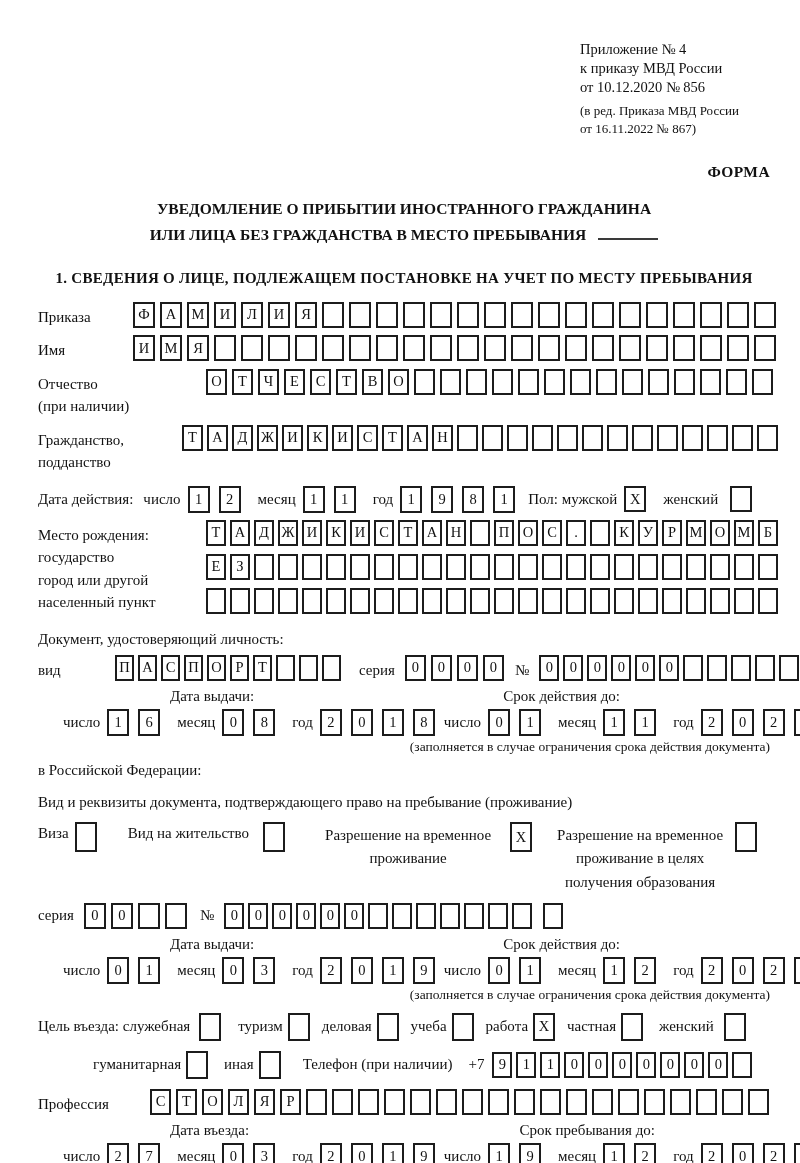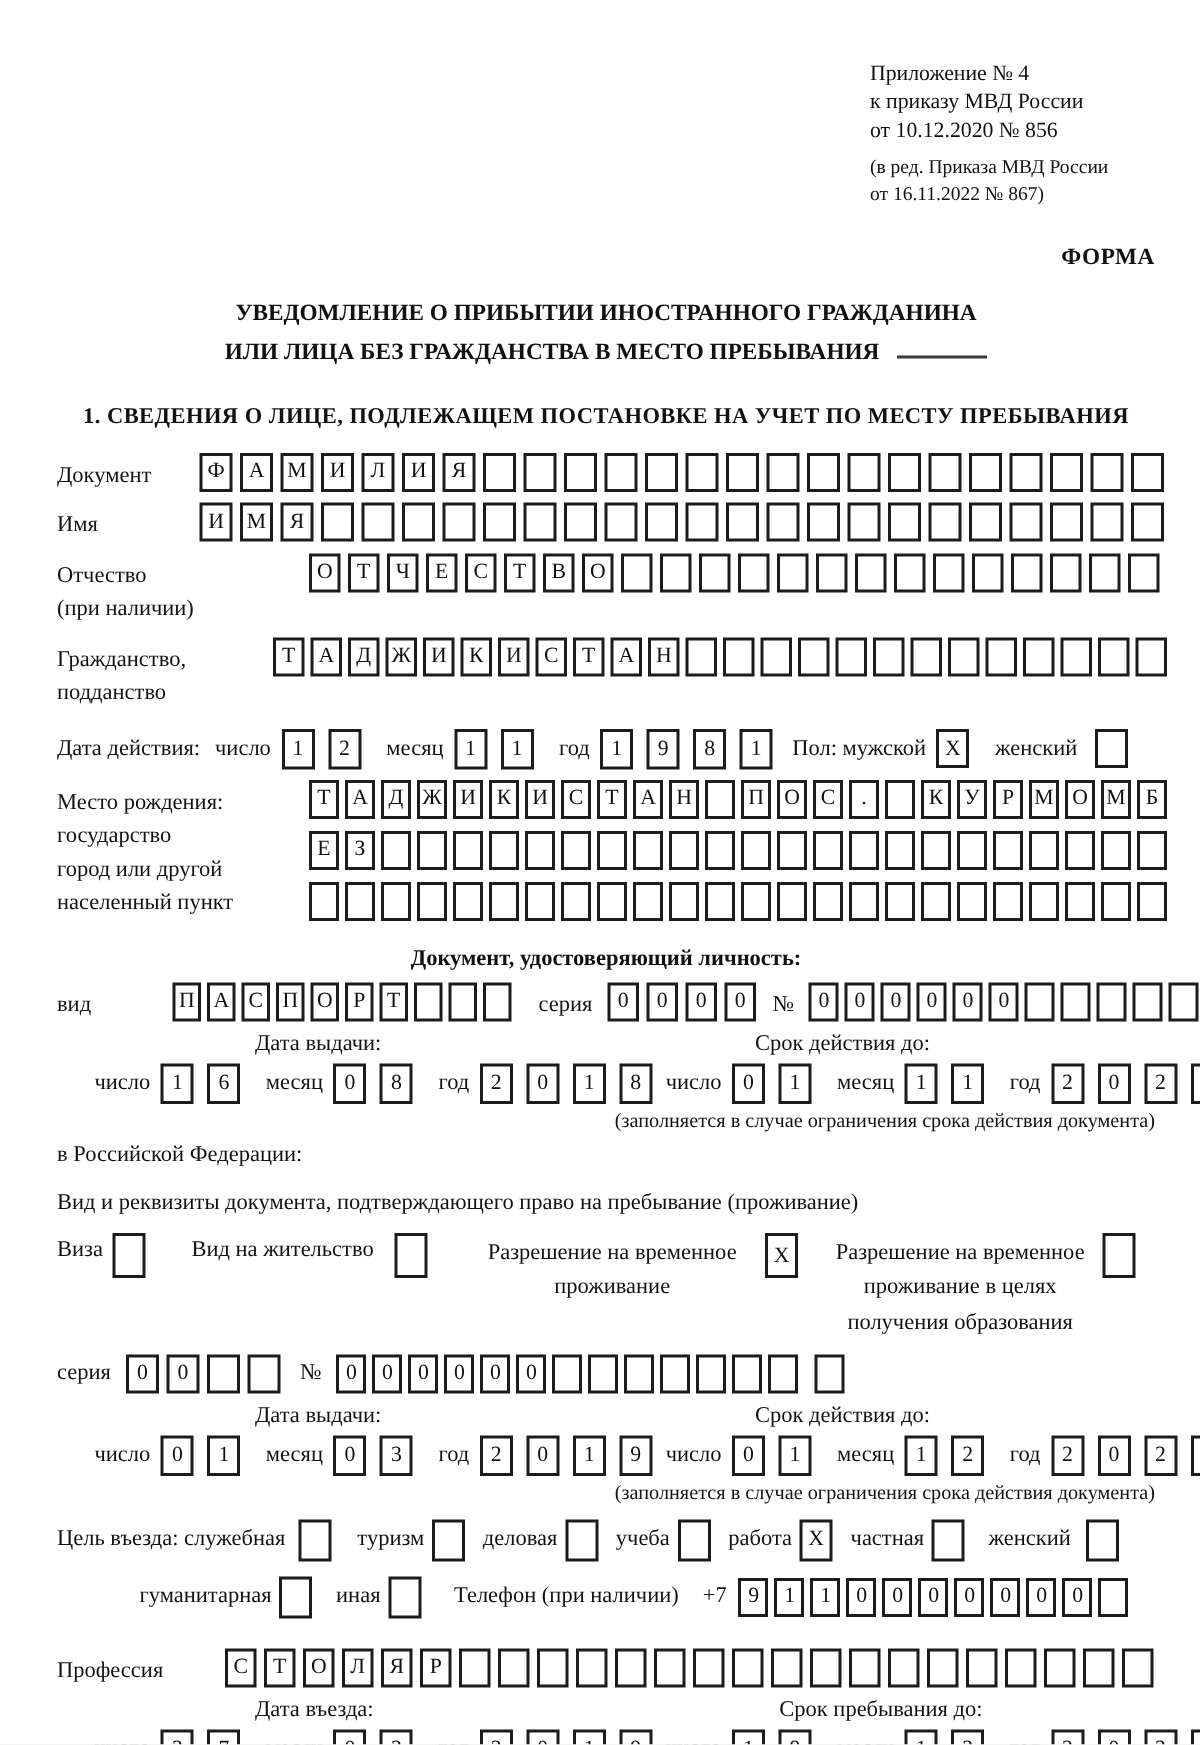--- a/index.html
+++ b/index.html
@@ -29,21 +29,21 @@
   .g24 .cell { width:20px; margin-right:4px; }
   .g23 .cell { width:19px; margin-right:4px; }
   .g25 .cell { width:21px; margin-right:4px; }
   .g26 .cell { width:21px; margin-right:5px; }
   .gdate .cell { margin-right:9px; height:27px; }
   .gphone .cell { width:20px; margin-right:4px; }
   .gap-last .cell:last-child { margin-left:7px; }
 
   .stackrows .cells { margin-bottom:8px; }
 
-  .center-bold { text-align:center; font-weight:bold; font-size:15px; margin-top:9px; }
+  .center-bold { font-weight:normal; font-size:15px; margin-top:9px; }
 
   
   .dhead { display:flex; margin-top:7px; }
   .dh1 { margin-left:132px; }
   .dh2 { margin-left:auto; margin-right:150px; }
   .dh2b { margin-left:auto; margin-right:115px; }
   .daterow { display:flex; align-items:center; margin-top:4px; padding-left:25px; }
   .dgroup { display:flex; align-items:center; }
   .dgroup .dlabel { margin-right:7px; }
   .dgroup .dlabel2 { margin:0 7px 0 8px; }
@@ -88,21 +88,21 @@
   <div class="form-word">ФОРМА</div>
 
   <div class="title">
     <div>УВЕДОМЛЕНИЕ О ПРИБЫТИИ ИНОСТРАННОГО ГРАЖДАНИНА</div>
     <div><span>ИЛИ ЛИЦА БЕЗ ГРАЖДАНСТВА В МЕСТО ПРЕБЫВАНИЯ</span><span class="blank-line"></span></div>
   </div>
 
   <div class="sec-heading">1. СВЕДЕНИЯ О ЛИЦЕ, ПОДЛЕЖАЩЕМ ПОСТАНОВКЕ НА УЧЕТ ПО МЕСТУ ПРЕБЫВАНИЯ</div>
 
   <div class="frow" style="margin-top:15px;">
-    <div class="flabel w95">Документ</div>
+    <div class="flabel w95">Приказа</div>
     <div class="cells">
         <span class="cell">Ф</span>
         <span class="cell">А</span>
         <span class="cell">М</span>
         <span class="cell">И</span>
         <span class="cell">Л</span>
         <span class="cell">И</span>
         <span class="cell">Я</span>
         <span class="cell"></span>
         <span class="cell"></span>
@@ -561,21 +561,21 @@
         <span class="cell">0</span>
         <span class="cell">0</span>
         <span class="cell">0</span>
         <span class="cell">0</span>
         <span class="cell">0</span>
         <span class="cell">0</span>
         <span class="cell"></span>
       </div>
   </div>
 
-  <div class="frow" style="margin-top:20px;">
+  <div class="frow" style="margin-top:10px;">
     <div class="flabel w112">Профессия</div>
     <div class="cells g26">
         <span class="cell">С</span>
         <span class="cell">Т</span>
         <span class="cell">О</span>
         <span class="cell">Л</span>
         <span class="cell">Я</span>
         <span class="cell">Р</span>
         <span class="cell"></span>
         <span class="cell"></span>

